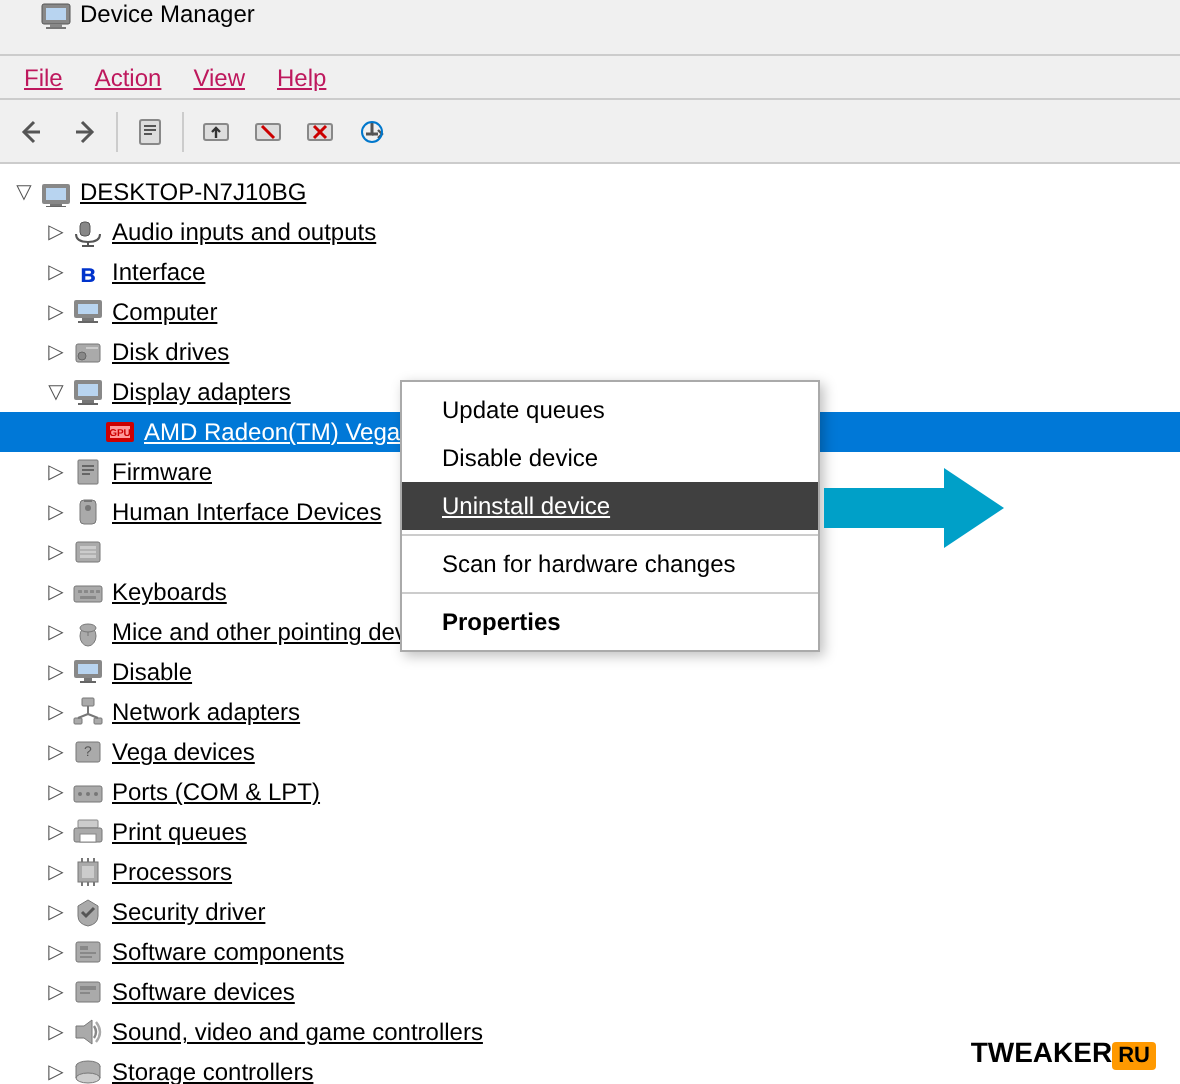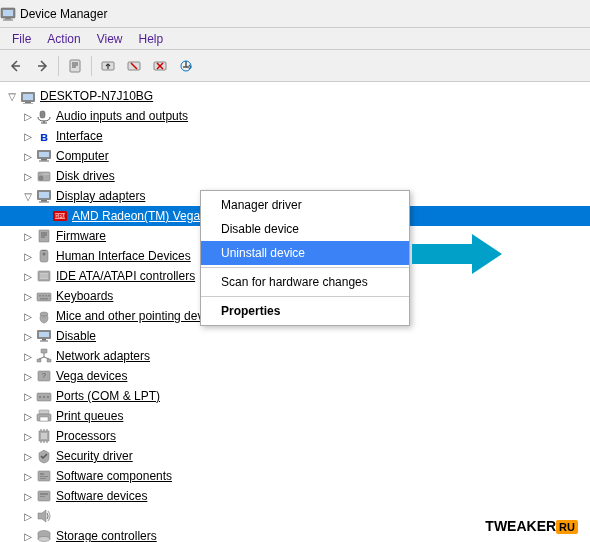--- a/index.html
+++ b/index.html
@@ -11,43 +11,44 @@
       background: #f0f0f0;
       overflow: hidden;
       position: relative;
     }
 
     
     .title-bar {
       background: #f0f0f0;
       height: 28px;
       display: flex;
-      align-items: center;
-      padding: 0 0;
+      align-items: flex-start;
+      padding: 0 20px;
       border-bottom: 1px solid #ccc;
     }
     .title-bar-text {
       font-size: 12px;
       color: #000;
     }
 
     
     .menu-bar {
       background: #f0f0f0;
       height: 22px;
       display: flex;
       align-items: center;
       padding: 0 4px;
       border-bottom: 1px solid #ccc;
     }
     .menu-item {
       padding: 2px 8px;
       font-size: 12px;
       cursor: pointer;
-      color: #4c1d95;
+      color: #be185d;
+      text-decoration: underline;
     }
 
     
     .toolbar {
       background: #f0f0f0;
       height: 32px;
       display: flex;
       align-items: center;
       padding: 0 4px;
       border-bottom: 1px solid #ccc;
@@ -129,22 +130,23 @@
       z-index: 100;
       padding: 2px 0;
     }
     .context-menu-item {
       padding: 5px 20px;
       font-size: 12px;
       cursor: pointer;
       color: #000;
     }
     .context-menu-item.active {
-      background: #3b82f6;
+      background: #404040;
       color: #fff;
+      text-decoration: underline;
     }
     .context-menu-item.bold-item {
       font-weight: bold;
     }
     .context-menu-separator {
       height: 1px;
       background: #ccc;
       margin: 2px 0;
     }
 
@@ -376,21 +378,20 @@
     <div class="tree-item indent-1">
       <span class="expand-arrow">▷</span>
       <span class="node-icon">
         <svg width="16" height="16" viewBox="0 0 16 16">
           <rect x="2" y="3" width="12" height="10" rx="1" fill="#aaa" stroke="#777" stroke-width="0.5"></rect>
           <rect x="4" y="5" width="8" height="6" fill="#ccc"></rect>
           <line x1="4" y1="7" x2="12" y2="7" stroke="#999" stroke-width="0.5"></line>
           <line x1="4" y1="9" x2="12" y2="9" stroke="#999" stroke-width="0.5"></line>
         </svg>
       </span>
-      <span class="node-label">IDE ATA/ATAPI controllers</span>
     </div>
 
     <div class="tree-item indent-1">
       <span class="expand-arrow">▷</span>
       <span class="node-icon">
         <svg width="16" height="16" viewBox="0 0 16 16">
           <rect x="1" y="5" width="14" height="8" rx="1" fill="#aaa" stroke="#777" stroke-width="0.5"></rect>
           <rect x="3" y="7" width="2" height="1.5" rx="0.3" fill="#888"></rect>
           <rect x="6" y="7" width="2" height="1.5" rx="0.3" fill="#888"></rect>
           <rect x="9" y="7" width="2" height="1.5" rx="0.3" fill="#888"></rect>
@@ -532,40 +533,41 @@
 
     <div class="tree-item indent-1">
       <span class="expand-arrow">▷</span>
       <span class="node-icon">
         <svg width="16" height="16" viewBox="0 0 16 16">
           <polygon points="2,5 6,5 10,2 10,14 6,11 2,11" fill="#aaa" stroke="#777" stroke-width="0.5"></polygon>
           <path d="M11 5 Q13 8 11 11" stroke="#888" stroke-width="1.2" fill="none"></path>
           <path d="M12 3 Q16 8 12 13" stroke="#aaa" stroke-width="1.2" fill="none"></path>
         </svg>
       </span>
+      <span class="node-label">Sound, video and game controllers</span>
     </div>
 
     <div class="tree-item indent-1">
       <span class="expand-arrow">▷</span>
       <span class="node-icon">
         <svg width="16" height="16" viewBox="0 0 16 16">
           <ellipse cx="8" cy="5" rx="6" ry="2.5" fill="#aaa" stroke="#777" stroke-width="0.5"></ellipse>
           <rect x="2" y="5" width="12" height="6" fill="#aaa"></rect>
           <ellipse cx="8" cy="11" rx="6" ry="2.5" fill="#ccc" stroke="#777" stroke-width="0.5"></ellipse>
           <line x1="2" y1="5" x2="2" y2="11" stroke="#777" stroke-width="0.5"></line>
           <line x1="14" y1="5" x2="14" y2="11" stroke="#777" stroke-width="0.5"></line>
         </svg>
       </span>
       <span class="node-label">Storage controllers</span>
     </div>
 
   </div>
 
   <div class="context-menu">
-    <div class="context-menu-item">Manager driver</div>
+    <div class="context-menu-item">Update queues</div>
     <div class="context-menu-item">Disable device</div>
     <div class="context-menu-item active">Uninstall device</div>
     <div class="context-menu-separator"></div>
     <div class="context-menu-item">Scan for hardware changes</div>
     <div class="context-menu-separator"></div>
     <div class="context-menu-item bold-item">Properties</div>
   </div>
 
   <div class="arrow-indicator">
     <svg width="90" height="40" viewBox="0 0 90 40">

